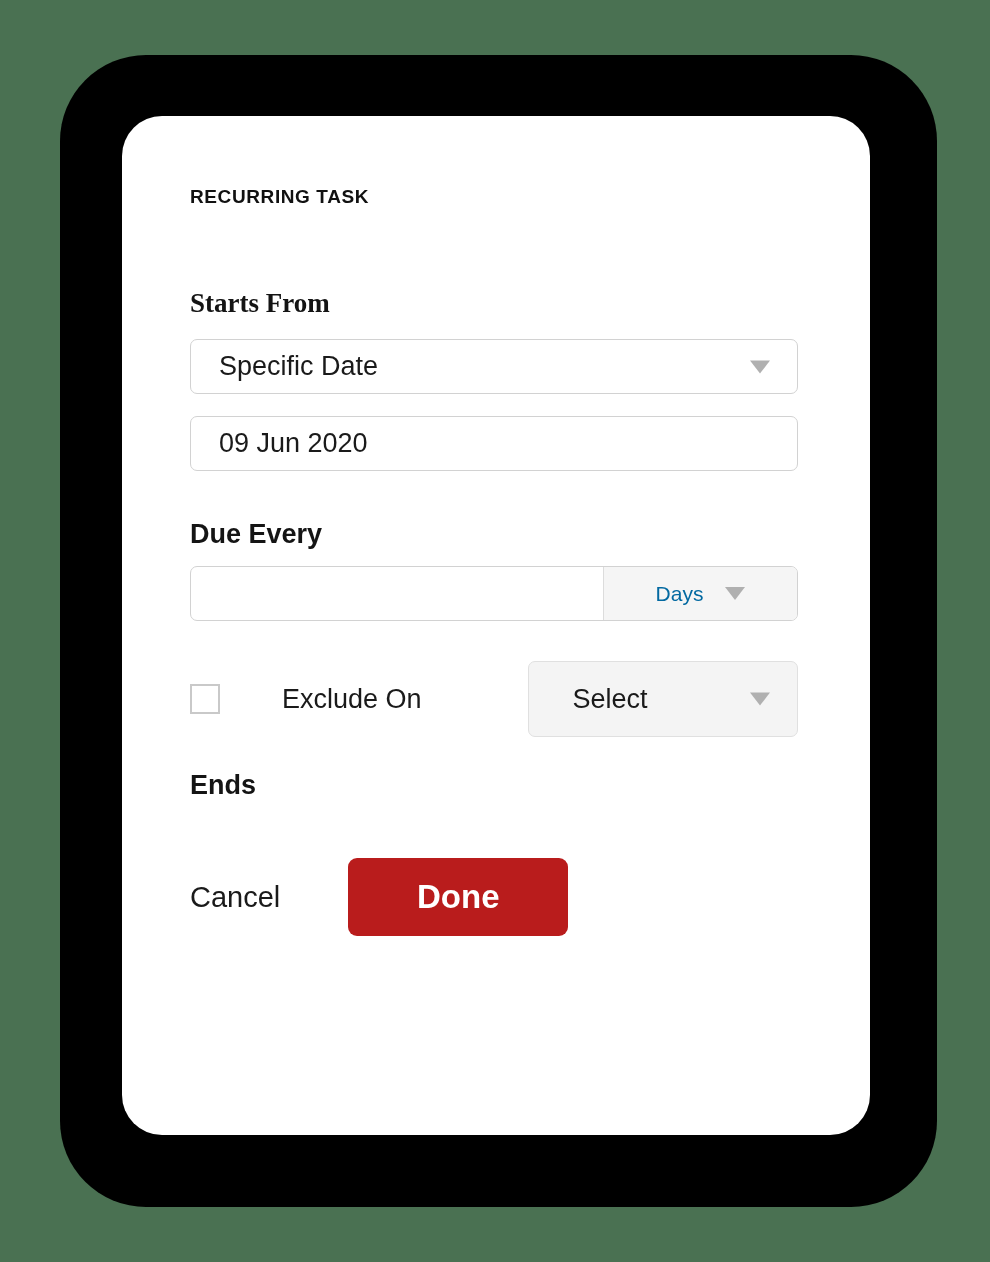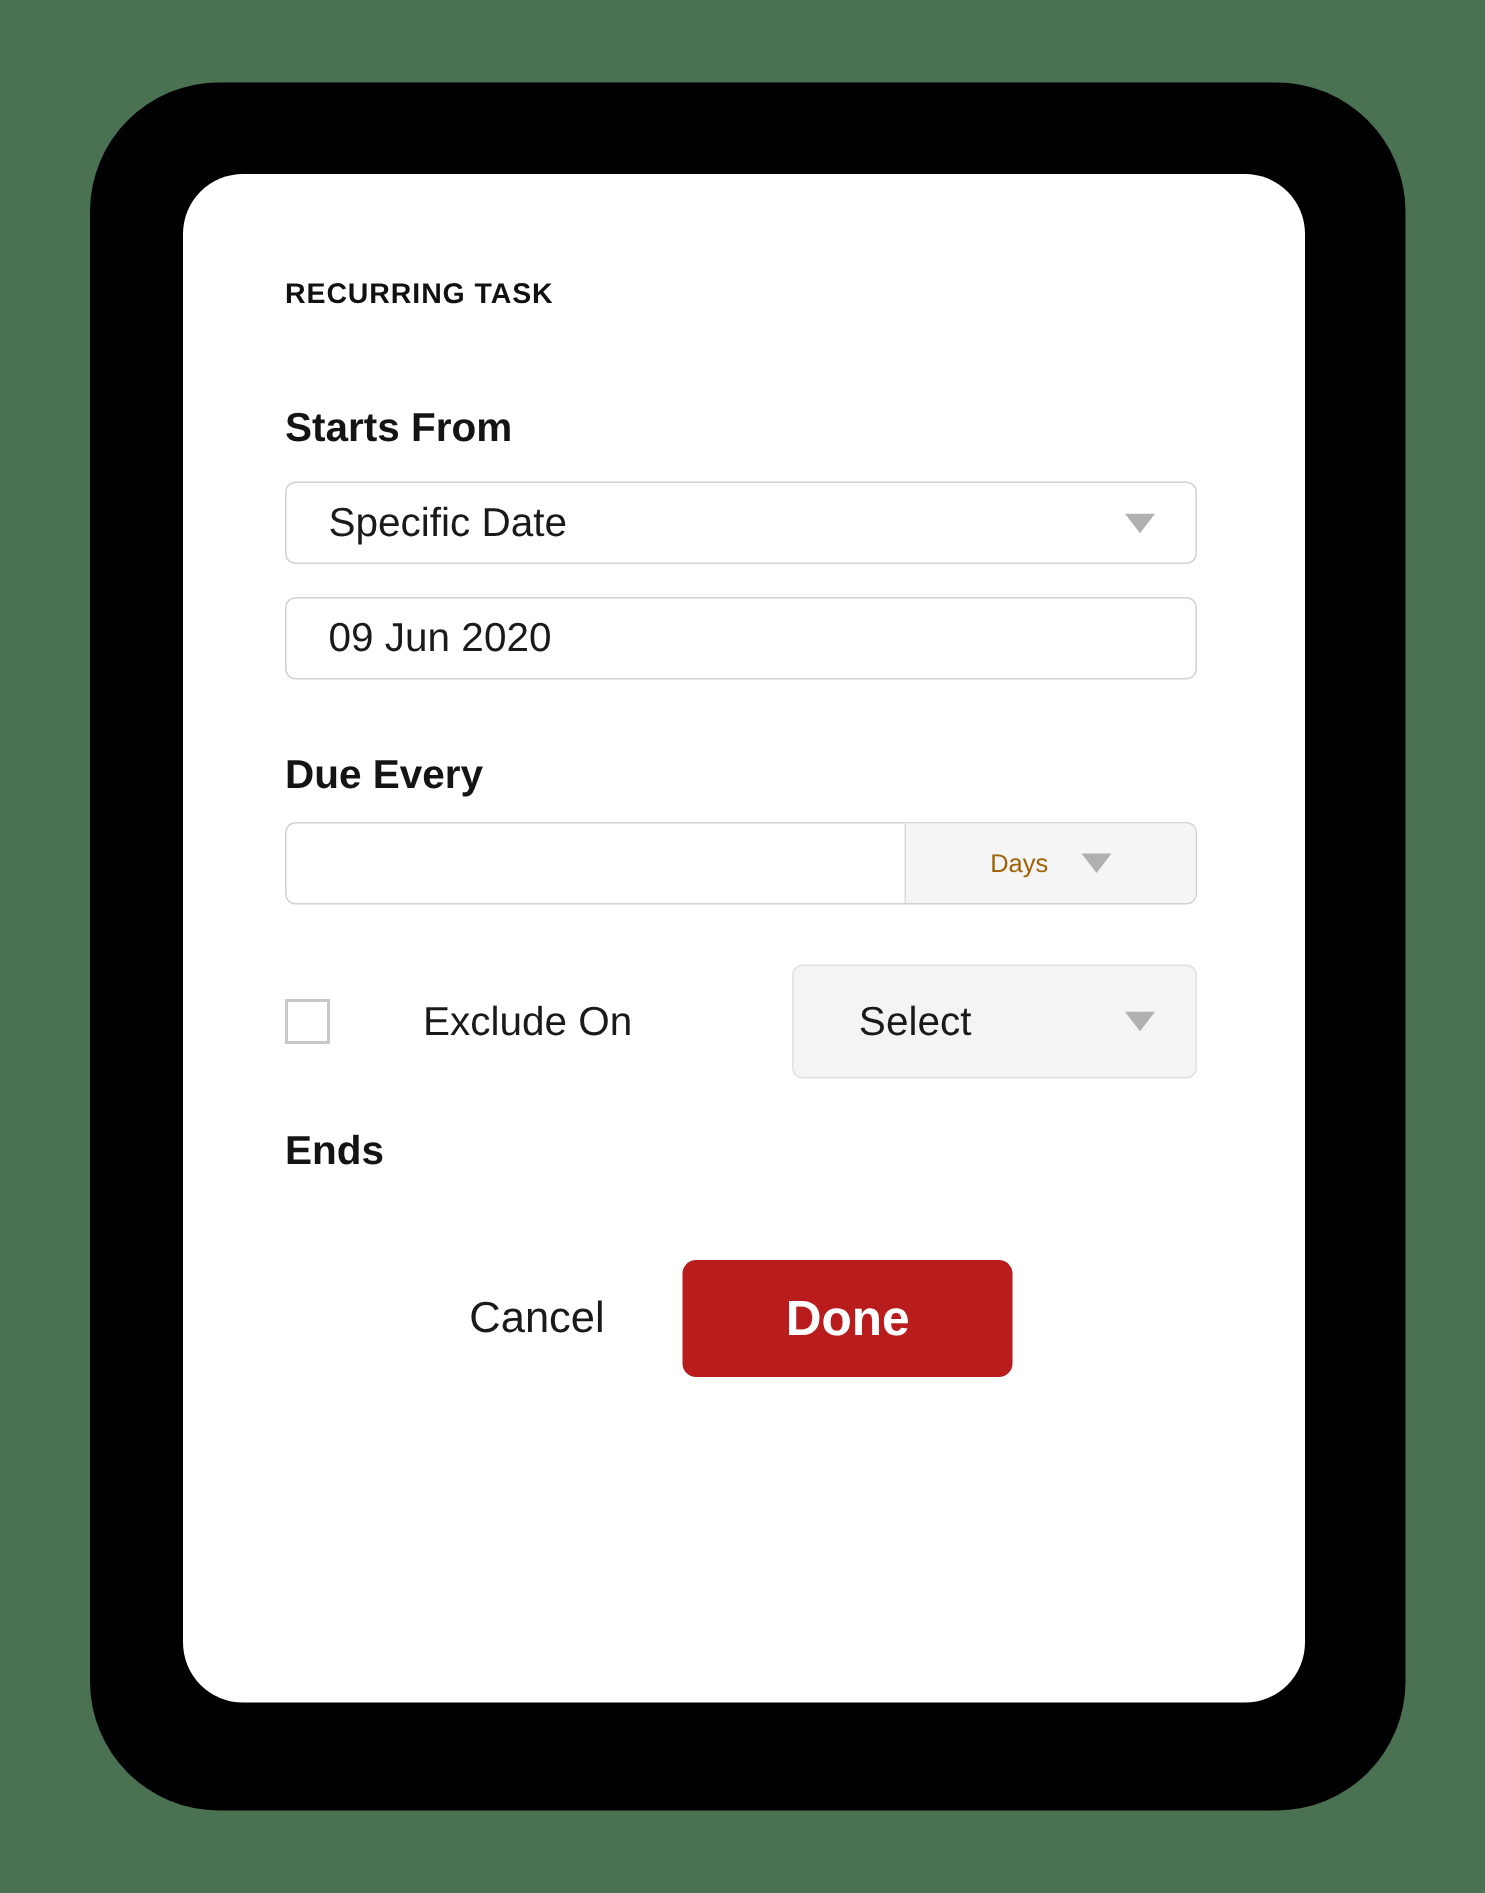--- a/index.html
+++ b/index.html
@@ -56,21 +56,21 @@
   }
 
   .field-label {
     font-size: 27px;
     font-weight: bold;
     color: #141414;
     line-height: 1;
   }
 
   
-  .label-starts  { margin-top: 66px; }
+  .label-starts  { margin-top: 84px; font-family: Liberation Serif, serif; }
   .label-due     { margin-top: 50px; }
   .label-ends    { margin-top: 35px; }
 
   
   .control {
     position: relative;
     box-sizing: border-box;
     height: 55px;
     border: 1px solid #d2d2d2;
     border-radius: 7px;
@@ -125,22 +125,22 @@
   }
   .split-row .split-unit {
     flex: 0 0 193px;
     background: #f5f5f5;
     border-left: 1px solid #dcdcdc;
     display: flex;
     align-items: center;
     justify-content: center;
     gap: 22px;
     height: 100%;
-    font-size: 17px;
-    color: #a16207;
+    font-size: 21px;
+    color: #0369a1;
   }
 
   
   .exclude-row {
     display: flex;
     align-items: center;
     margin-top: 40px;
     height: 76px;
     gap: 34px;
   }
@@ -171,23 +171,23 @@
     align-items: center;
     font-size: 27px;
     color: #1a1a1a;
   }
   .select-disabled > .control-text { padding-left: 44px; }
 
   
   .footer {
     display: flex;
     align-items: center;
-    justify-content: center;
+    justify-content: flex-start;
     margin-top: 59px;
-    gap: 52px;
+    gap: 68px;
   }
   .btn-cancel {
     background: none;
     border: 0;
     padding: 0;
     font-family: "Liberation Sans", sans-serif;
     font-size: 29px;
     color: #1a1a1a;
     cursor: pointer;
     line-height: 1;

